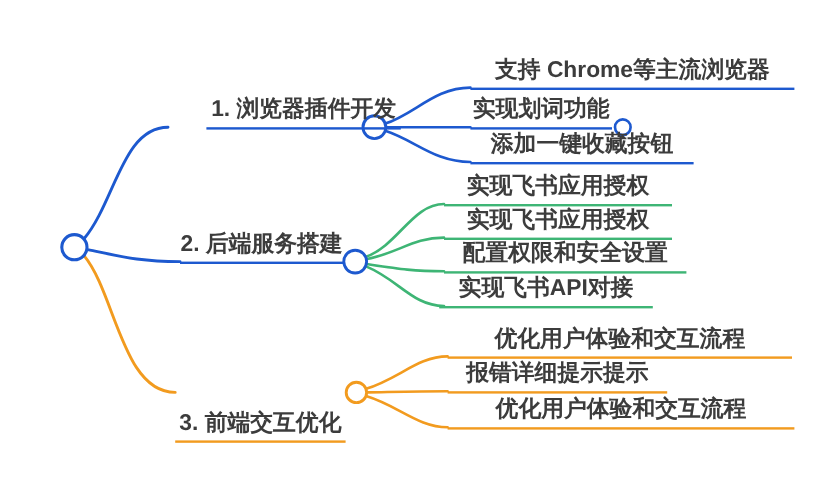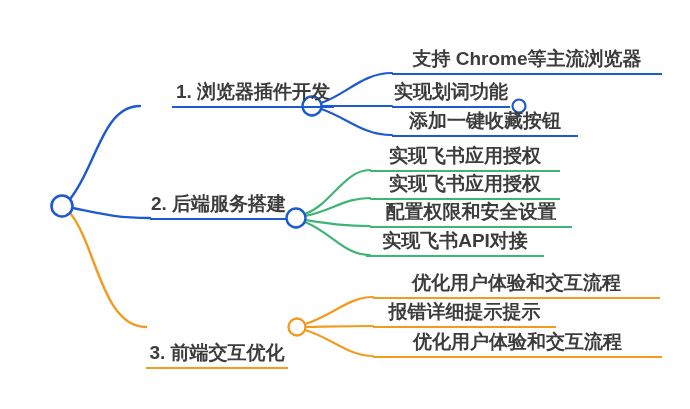--- a/index.html
+++ b/index.html
@@ -24,21 +24,21 @@
     cursor:default;
     user-select:none;
     font-weight:bold;
   }
   .u-blue{border-bottom-color:#1d59cf;}
   .u-green{border-bottom-color:#3eb575;}
   .u-orange{border-bottom-color:#f29b1f;}
 
   
   .b1{left:156px;top:78px;width:162px;margin-left:16px;}
-  .b2{left:150px;top:190px;width:136px;text-align:right;}
+  .b2{left:150px;top:190px;width:136px;}
   .b3{left:146px;top:299px;width:142px;margin-top:40px;}
 
   
   .b1c1{left:392px;top:45px;width:270px;}
   .b1c2{left:392px;top:78px;width:118px;}
   .b1c3{left:392px;top:107px;width:186px;}
 
   
   .b2c1{left:370px;top:142px;width:190px;}
   .b2c2{left:370px;top:170px;width:190px;}

